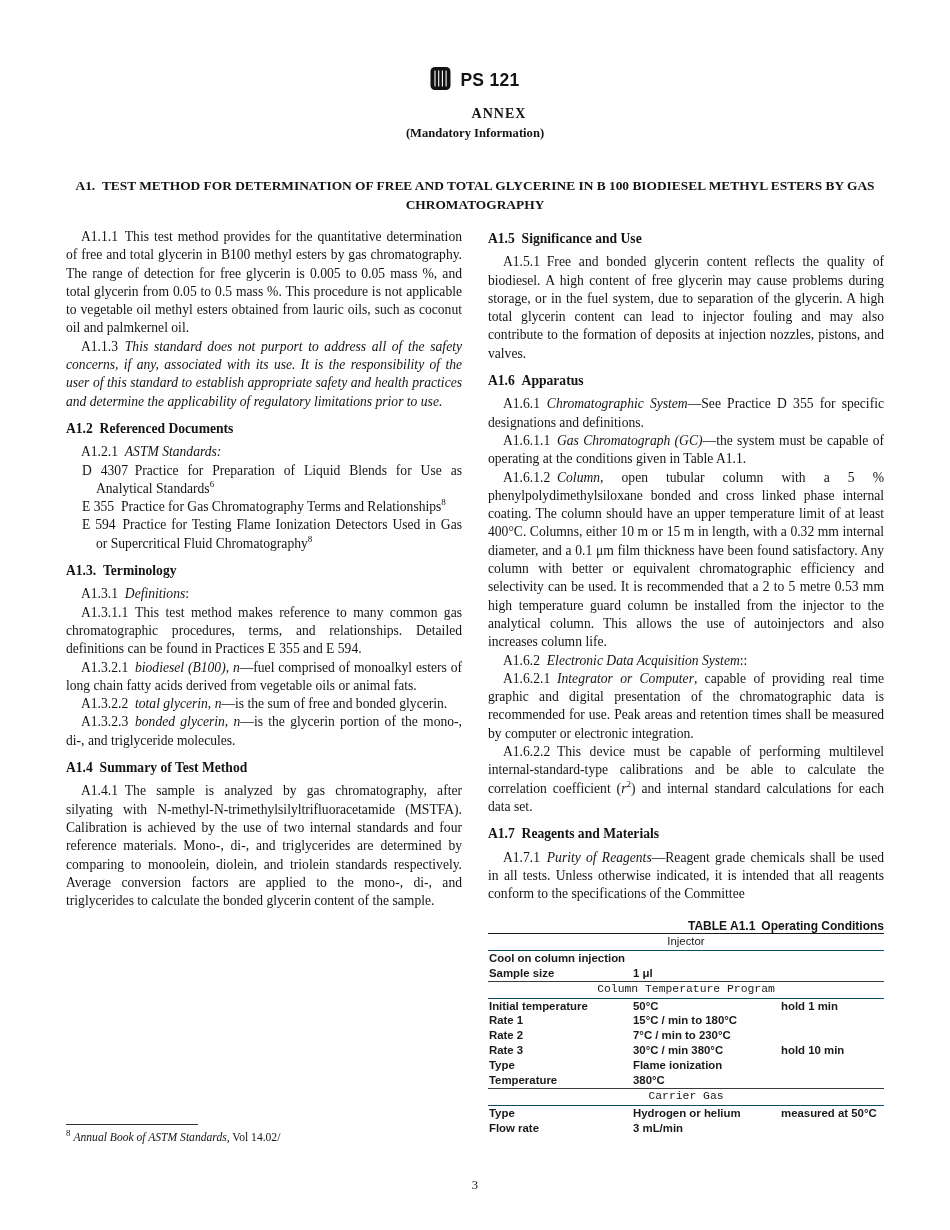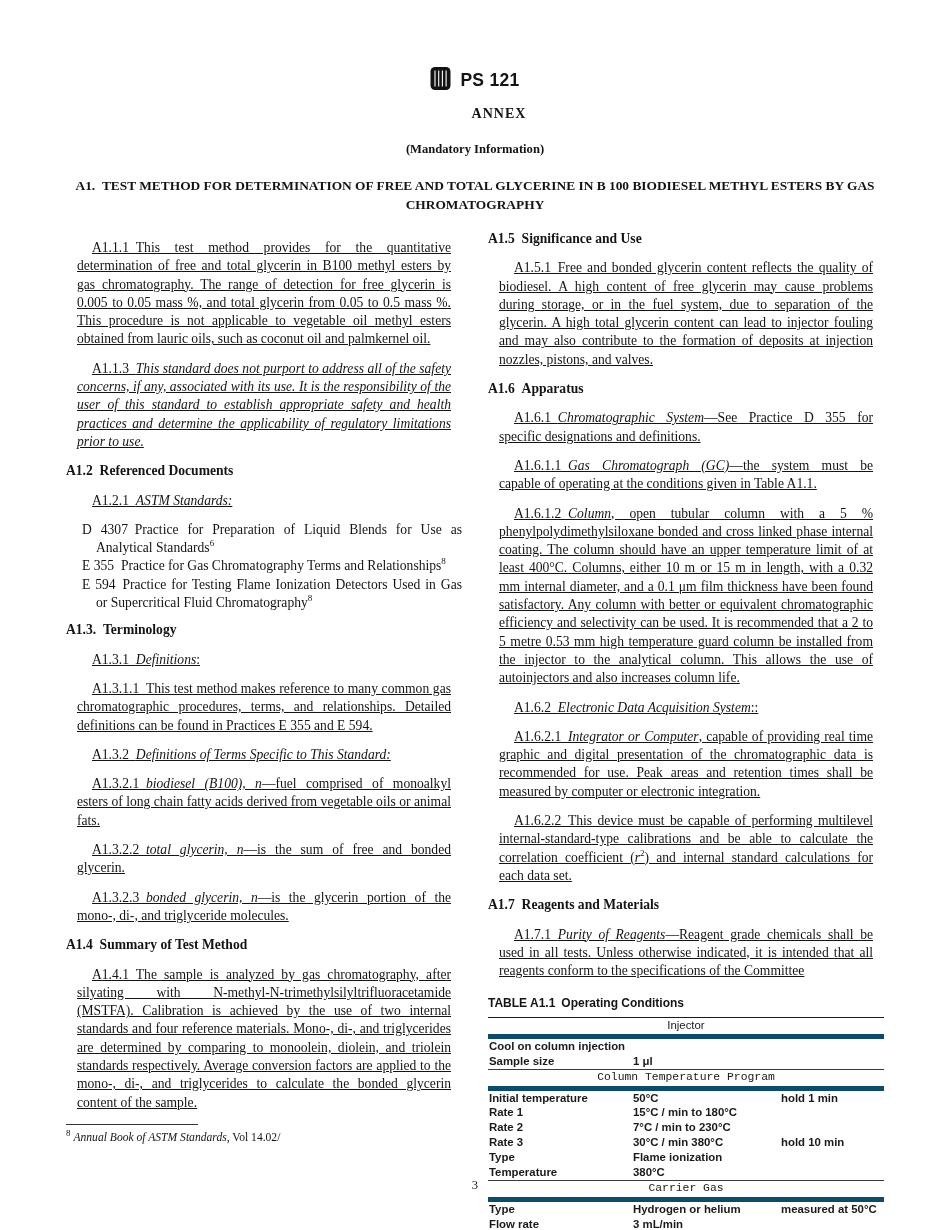--- a/index.html
+++ b/index.html
@@ -14,50 +14,50 @@
   }
   .doc-code {
     font-family:"Liberation Sans", sans-serif;
     font-weight:bold; font-size:17.5px; letter-spacing:0.3px;
   }
   .annex {
     position:absolute; top:106px; left:0; width:100%; text-align:center;
     font-weight:bold; font-size:14px; letter-spacing:1px;padding-left:24px;
   }
   .mandatory {
-    position:absolute; top:142px; left:0; width:100%; text-align:center;
+    position:absolute; top:126px; left:0; width:100%; text-align:center;
     font-weight:bold; font-size:12.6px;
   }
   .main-title {
     position:absolute; top:176px; left:70px; width:810px; text-align:center;
     font-weight:bold; font-size:13.4px; line-height:19px;
   }
   .columns {
     position:absolute; top:228px; left:66px; width:818px;
     display:flex; gap:26px;
   }
   .col { width:396px; }
   .heading { font-weight:bold; font-size:13.6px; line-height:18.3px; margin:9px 0 5px; }
   .col > .heading:first-child, [data-blocks] > .heading:first-child { margin-top:2px; }
   .para {
-    font-size:13.6px; line-height:18.3px; margin:11px;
-    text-align:justify; text-indent:15px;text-decoration:underline;
+    font-size:13.6px; line-height:18.3px; margin:0;
+    text-align:justify; text-indent:15px;
   }
   .ref {
     font-size:13.6px; line-height:18.3px; margin:0;
     padding-left:30px; text-indent:-14px; text-align:justify;
   }
   .it { font-style:italic; }
   sup { font-size:9px; line-height:0; vertical-align:super; }
 
   .table-wrap { margin-top:16px; font-family:"Liberation Sans", sans-serif; }
-  .table-title { text-align:left; font-weight:bold; font-size:12px; margin-bottom:7px; }
+  .table-title { text-align:right; font-weight:bold; font-size:12px; }
   .tbody { border-top:1.5px solid #1a1a1a; font-size:11.4px; line-height:13.4px; color:#1a1a1a; }
   .trow.section {
-    text-align:center; border-bottom:5px solid #0c4a6e; padding:1px 0 1.5px;
+    text-align:center; border-bottom:1px solid #0c4a6e; padding:1px 0 1.5px;
   }
   .trow.section:not(:first-child) { border-top:1px solid #3a3a3a;font-family:Liberation Mono, monospace; }
   .trow.data {
     display:grid; grid-template-columns:145px 148px 1fr;
     padding:0.5px 0 1px;
     font-weight:bold;
   }
   .tcell { display:block; }
   .tcell.c0 { padding-left:1px; }
 
@@ -101,21 +101,20 @@
         <div class="para"><span>A1.1.1 This test method provides for the quantitative determination of free and total glycerin in B100 methyl esters by gas chromatography. The range of detection for free glycerin is 0.005 to 0.05 mass %, and total glycerin from 0.05 to 0.5 mass %. This procedure is not applicable to vegetable oil methyl esters obtained from lauric oils, such as coconut oil and palmkernel oil.</span></div>
         <div class="para"><span>A1.1.3 </span><span class="it">This standard does not purport to address all of the safety concerns, if any, associated with its use. It is the responsibility of the user of this standard to establish appropriate safety and health practices and determine the applicability of regulatory limitations prior to use.</span></div>
         <div class="heading"><span>A1.2 Referenced Documents</span></div>
         <div class="para"><span>A1.2.1 </span><span class="it">ASTM Standards:</span></div>
         <div class="ref"><span>D 4307 Practice for Preparation of Liquid Blends for Use as Analytical Standards</span><sup>6</sup></div>
         <div class="ref"><span>E 355 Practice for Gas Chromatography Terms and Relationships</span><sup>8</sup></div>
         <div class="ref"><span>E 594 Practice for Testing Flame Ionization Detectors Used in Gas or Supercritical Fluid Chromatography</span><sup>8</sup></div>
         <div class="heading"><span>A1.3. Terminology</span></div>
         <div class="para"><span>A1.3.1 </span><span class="it">Definitions</span><span>:</span></div>
         <div class="para"><span>A1.3.1.1 This test method makes reference to many common gas chromatographic procedures, terms, and relationships. Detailed definitions can be found in Practices E 355 and E 594.</span></div>
-        <div class="para"><span>A1.3.2 </span><span class="it">Definitions of Terms Specific to This Standard:</span></div>
         <div class="para"><span>A1.3.2.1 </span><span class="it">biodiesel (B100), n</span><span>—fuel comprised of monoalkyl esters of long chain fatty acids derived from vegetable oils or animal fats.</span></div>
         <div class="para"><span>A1.3.2.2 </span><span class="it">total glycerin, n</span><span>—is the sum of free and bonded glycerin.</span></div>
         <div class="para"><span>A1.3.2.3 </span><span class="it">bonded glycerin, n</span><span>—is the glycerin portion of the mono-, di-, and triglyceride molecules.</span></div>
         <div class="heading"><span>A1.4 Summary of Test Method</span></div>
         <div class="para"><span>A1.4.1 The sample is analyzed by gas chromatography, after silyating with N-methyl-N-trimethylsilyltrifluoracetamide (MSTFA). Calibration is achieved by the use of two internal standards and four reference materials. Mono-, di-, and triglycerides are determined by comparing to monoolein, diolein, and triolein standards respectively. Average conversion factors are applied to the mono-, di-, and triglycerides to calculate the bonded glycerin content of the sample.</span></div>
       </div>
     <div class="col">
       <div data-blocks="columns.right">
           <div class="heading"><span>A1.5 Significance and Use</span></div>
           <div class="para"><span>A1.5.1 Free and bonded glycerin content reflects the quality of biodiesel. A high content of free glycerin may cause problems during storage, or in the fuel system, due to separation of the glycerin. A high total glycerin content can lead to injector fouling and may also contribute to the formation of deposits at injection nozzles, pistons, and valves.</span></div>

